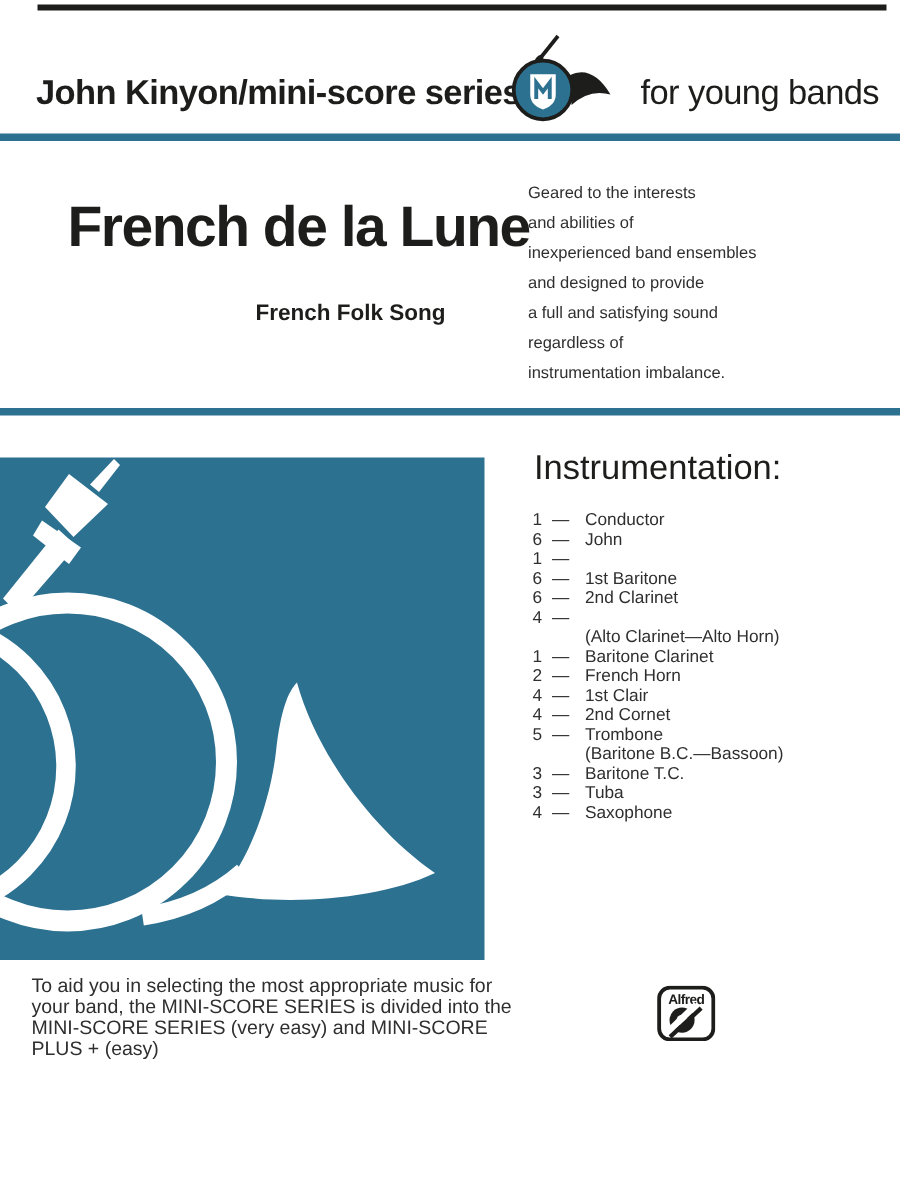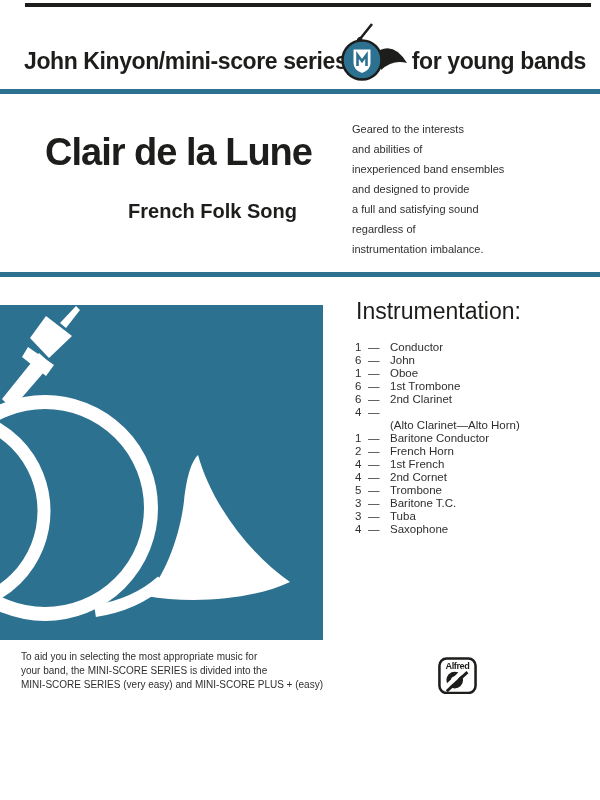--- a/index.html
+++ b/index.html
@@ -16,47 +16,47 @@
     color:var(--ink);
     overflow:hidden;
   }
   .abs{position:absolute;}
 
   
   .top-rule{left:25px;top:3px;width:566px;height:4px;background:var(--ink);}
 
   
   .hdr-left{left:24px;top:46px;font-size:23px;font-weight:bold;letter-spacing:-0.4px;line-height:30px;}
-  .hdr-right{right:14px;top:46px;font-size:23px;font-weight:bold;letter-spacing:-0.4px;line-height:30px;}
+  .hdr-right{right:14px;top:46px;font-size:23px;font-weight:normal;letter-spacing:-0.4px;line-height:30px;}
   .hdr-icon{left:338px;top:22px;width:74px;height:62px;}
   .teal-rule-1{left:0;top:89px;width:600px;height:5px;background:var(--teal);}
 
   
   .title{left:45px;top:132px;width:320px;font-size:38px;font-weight:bold;letter-spacing:-1px;line-height:40px;}
-  .subtitle{left:45px;top:200px;width:252px;text-align:right;font-size:20px;font-weight:bold;}
+  .subtitle{left:45px;top:200px;width:252px;text-align:right;font-size:15px;font-weight:bold;}
 
   
   .blurb{left:352px;top:119px;width:232px;font-size:11px;line-height:20px;color:var(--body-ink);white-space:pre-line;}
 
   .teal-rule-2{left:0;top:272px;width:600px;height:5px;background:var(--teal);}
 
   
   .horn-panel{left:0;top:305px;width:323px;height:335px;background:var(--teal);overflow:hidden;}
   .horn-panel svg{display:block;width:323px;height:335px;}
 
   
   .instr-heading{left:356px;top:297px;font-size:23px;font-weight:400;line-height:28px;color:var(--ink);}
   .instr-list{left:355px;top:341px;width:240px;}
   .instr-row{display:flex;font-size:11.5px;line-height:13px;color:var(--body-ink);}
   .instr-num{width:13px;flex:none;}
   .instr-dash{width:22px;flex:none;}
   .instr-name{flex:1;}
 
   
-  .footer-note{left:21px;top:650px;width:330px;font-size:10px;line-height:14px;color:var(--body-ink);white-space:pre-line;}
+  .footer-note{left:21px;top:650px;width:330px;font-size:13px;line-height:14px;color:var(--body-ink);white-space:pre-line;}
   .alfred-logo{left:428px;top:657px;width:49px;height:47px;padding-left:10px;}
 </style>
 </head>
 <body>
 
 <div class="abs top-rule"></div>
 
 <div class="abs hdr-left">John Kinyon/mini-score series</div>
 
 <div class="abs hdr-icon">
@@ -67,21 +67,21 @@
     <circle cx="24" cy="38" r="19.5" fill="var(--teal)" stroke="var(--ink)" stroke-width="2.5"></circle>
     <path d="M 15.5,27.5 H 32.5 V 41 q 0,7 -8.5,10 q -8.5,-3 -8.5,-10 Z" fill="#ffffff"></path>
     <path d="M 19.5,44 V 33 L 24,39 L 28.5,33 V 44" stroke="var(--teal)" stroke-width="2.6" fill="none"></path>
   </svg>
 </div>
 
 <div class="abs hdr-right">for young bands</div>
 
 <div class="abs teal-rule-1"></div>
 
-<h1 class="abs title">Clair de la Lune</h1>
+<h1 class="abs title">French de la Lune</h1>
 <div class="abs subtitle">French Folk Song</div>
 
 <div class="abs blurb">Geared to the interests
 and abilities of
 inexperienced band ensembles
 and designed to provide
 a full and satisfying sound
 regardless of
 instrumentation imbalance.</div>
 
@@ -119,69 +119,69 @@
       <span class="instr-name">Conductor</span>
     </div>
     <div class="instr-row">
       <span class="instr-num">6</span>
       <span class="instr-dash">—</span>
       <span class="instr-name">John</span>
     </div>
     <div class="instr-row">
       <span class="instr-num">1</span>
       <span class="instr-dash">—</span>
-      <span class="instr-name">Oboe</span>
     </div>
     <div class="instr-row">
       <span class="instr-num">6</span>
       <span class="instr-dash">—</span>
-      <span class="instr-name">1st Trombone</span>
+      <span class="instr-name">1st Baritone</span>
     </div>
     <div class="instr-row">
       <span class="instr-num">6</span>
       <span class="instr-dash">—</span>
       <span class="instr-name">2nd Clarinet</span>
     </div>
     <div class="instr-row">
       <span class="instr-num">4</span>
       <span class="instr-dash">—</span>
     </div>
     <div class="instr-row">
       <span class="instr-num"></span>
       <span class="instr-dash"></span>
       <span class="instr-name">(Alto Clarinet—Alto Horn)</span>
     </div>
     <div class="instr-row">
       <span class="instr-num">1</span>
       <span class="instr-dash">—</span>
-      <span class="instr-name">Baritone Conductor</span>
+      <span class="instr-name">Baritone Clarinet</span>
     </div>
     <div class="instr-row">
       <span class="instr-num">2</span>
       <span class="instr-dash">—</span>
       <span class="instr-name">French Horn</span>
     </div>
     <div class="instr-row">
       <span class="instr-num">4</span>
       <span class="instr-dash">—</span>
-      <span class="instr-name">1st French</span>
+      <span class="instr-name">1st Clair</span>
     </div>
     <div class="instr-row">
       <span class="instr-num">4</span>
       <span class="instr-dash">—</span>
       <span class="instr-name">2nd Cornet</span>
     </div>
     <div class="instr-row">
       <span class="instr-num">5</span>
       <span class="instr-dash">—</span>
       <span class="instr-name">Trombone</span>
     </div>
     <div class="instr-row">
       <span class="instr-num"></span>
       <span class="instr-dash"></span>
+      <span class="instr-name">(Baritone B.C.—Bassoon)</span>
     </div>
     <div class="instr-row">
       <span class="instr-num">3</span>
       <span class="instr-dash">—</span>
       <span class="instr-name">Baritone T.C.</span>
     </div>
     <div class="instr-row">
       <span class="instr-num">3</span>
       <span class="instr-dash">—</span>
       <span class="instr-name">Tuba</span>

